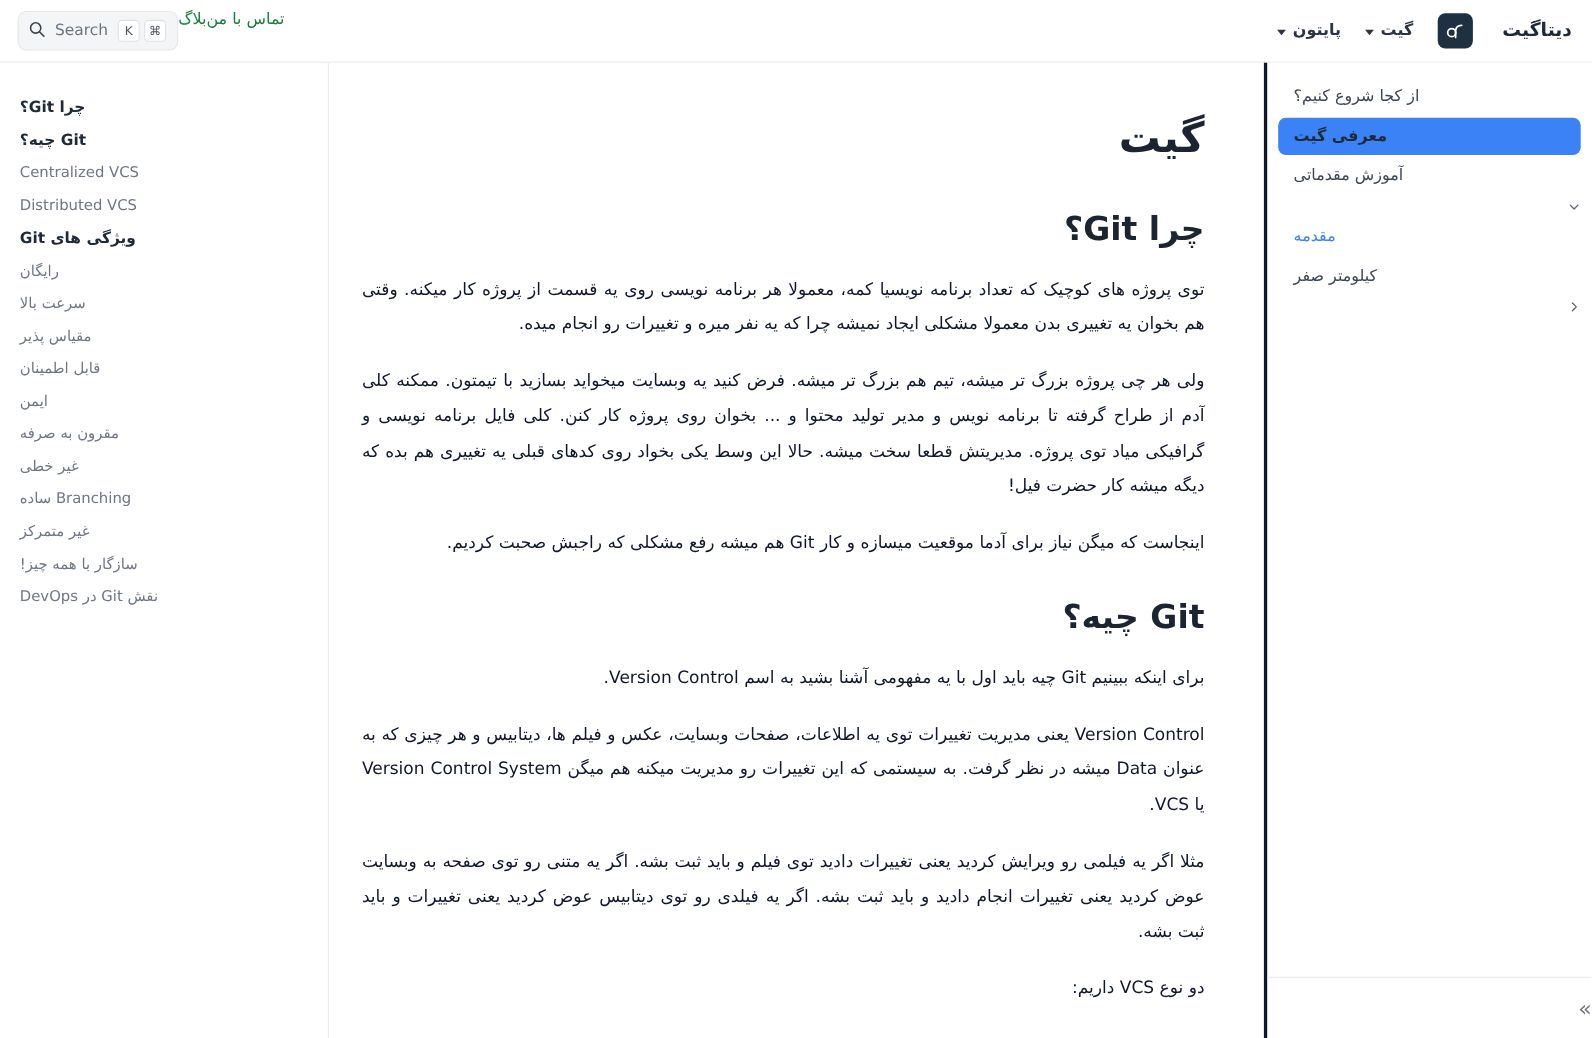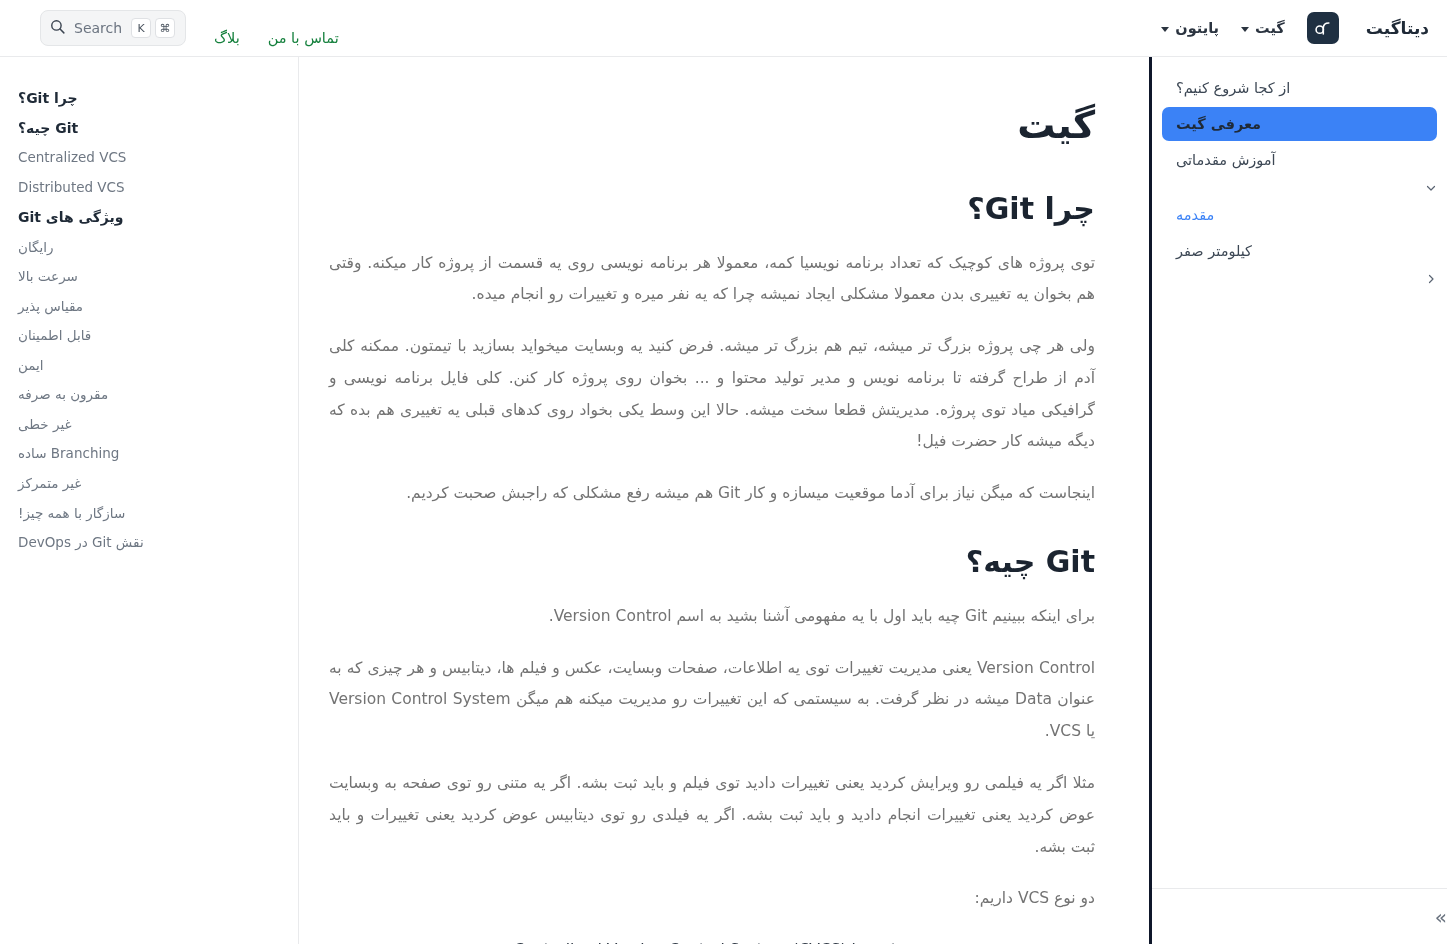--- a/index.html
+++ b/index.html
@@ -60,24 +60,22 @@
   .caret {
     display: inline-block;
     width: 0; height: 0;
     border-left: 4.5px solid transparent;
     border-right: 4.5px solid transparent;
     border-top: 5px solid #2b3440;
     margin-top: 2px;
   }
   .nav-left {
     display: flex;
-    align-items: flex-end;
-    gap: 28px;
+    align-items: flex-start;
     flex-direction: row-reverse;
-    margin-left: 24px;
   }
   .nav-left .nav-plain {
     font-size: 14.5px;
     color: #15803d;
     font-weight: 500;
     cursor: pointer;
     white-space: nowrap;
   }
   .search-box {
     display: flex;
@@ -191,21 +189,21 @@
     font-size: 30px;
     font-weight: 700;
     color: #1b2430;
     text-align: right;
     direction: rtl;
   }
   p.para {
     margin: 0 0 20px 0;
     font-size: 15.5px;
     line-height: 2.05;
-    color: #737373;
+    color: #0f172a;
     text-align: justify;
     text-align-last: right;
   }
   ul.bullets {
     margin: 0 0 18px 0;
     padding: 0 22px 0 0;
     list-style: none;
   }
   ul.bullets li {
     position: relative;

